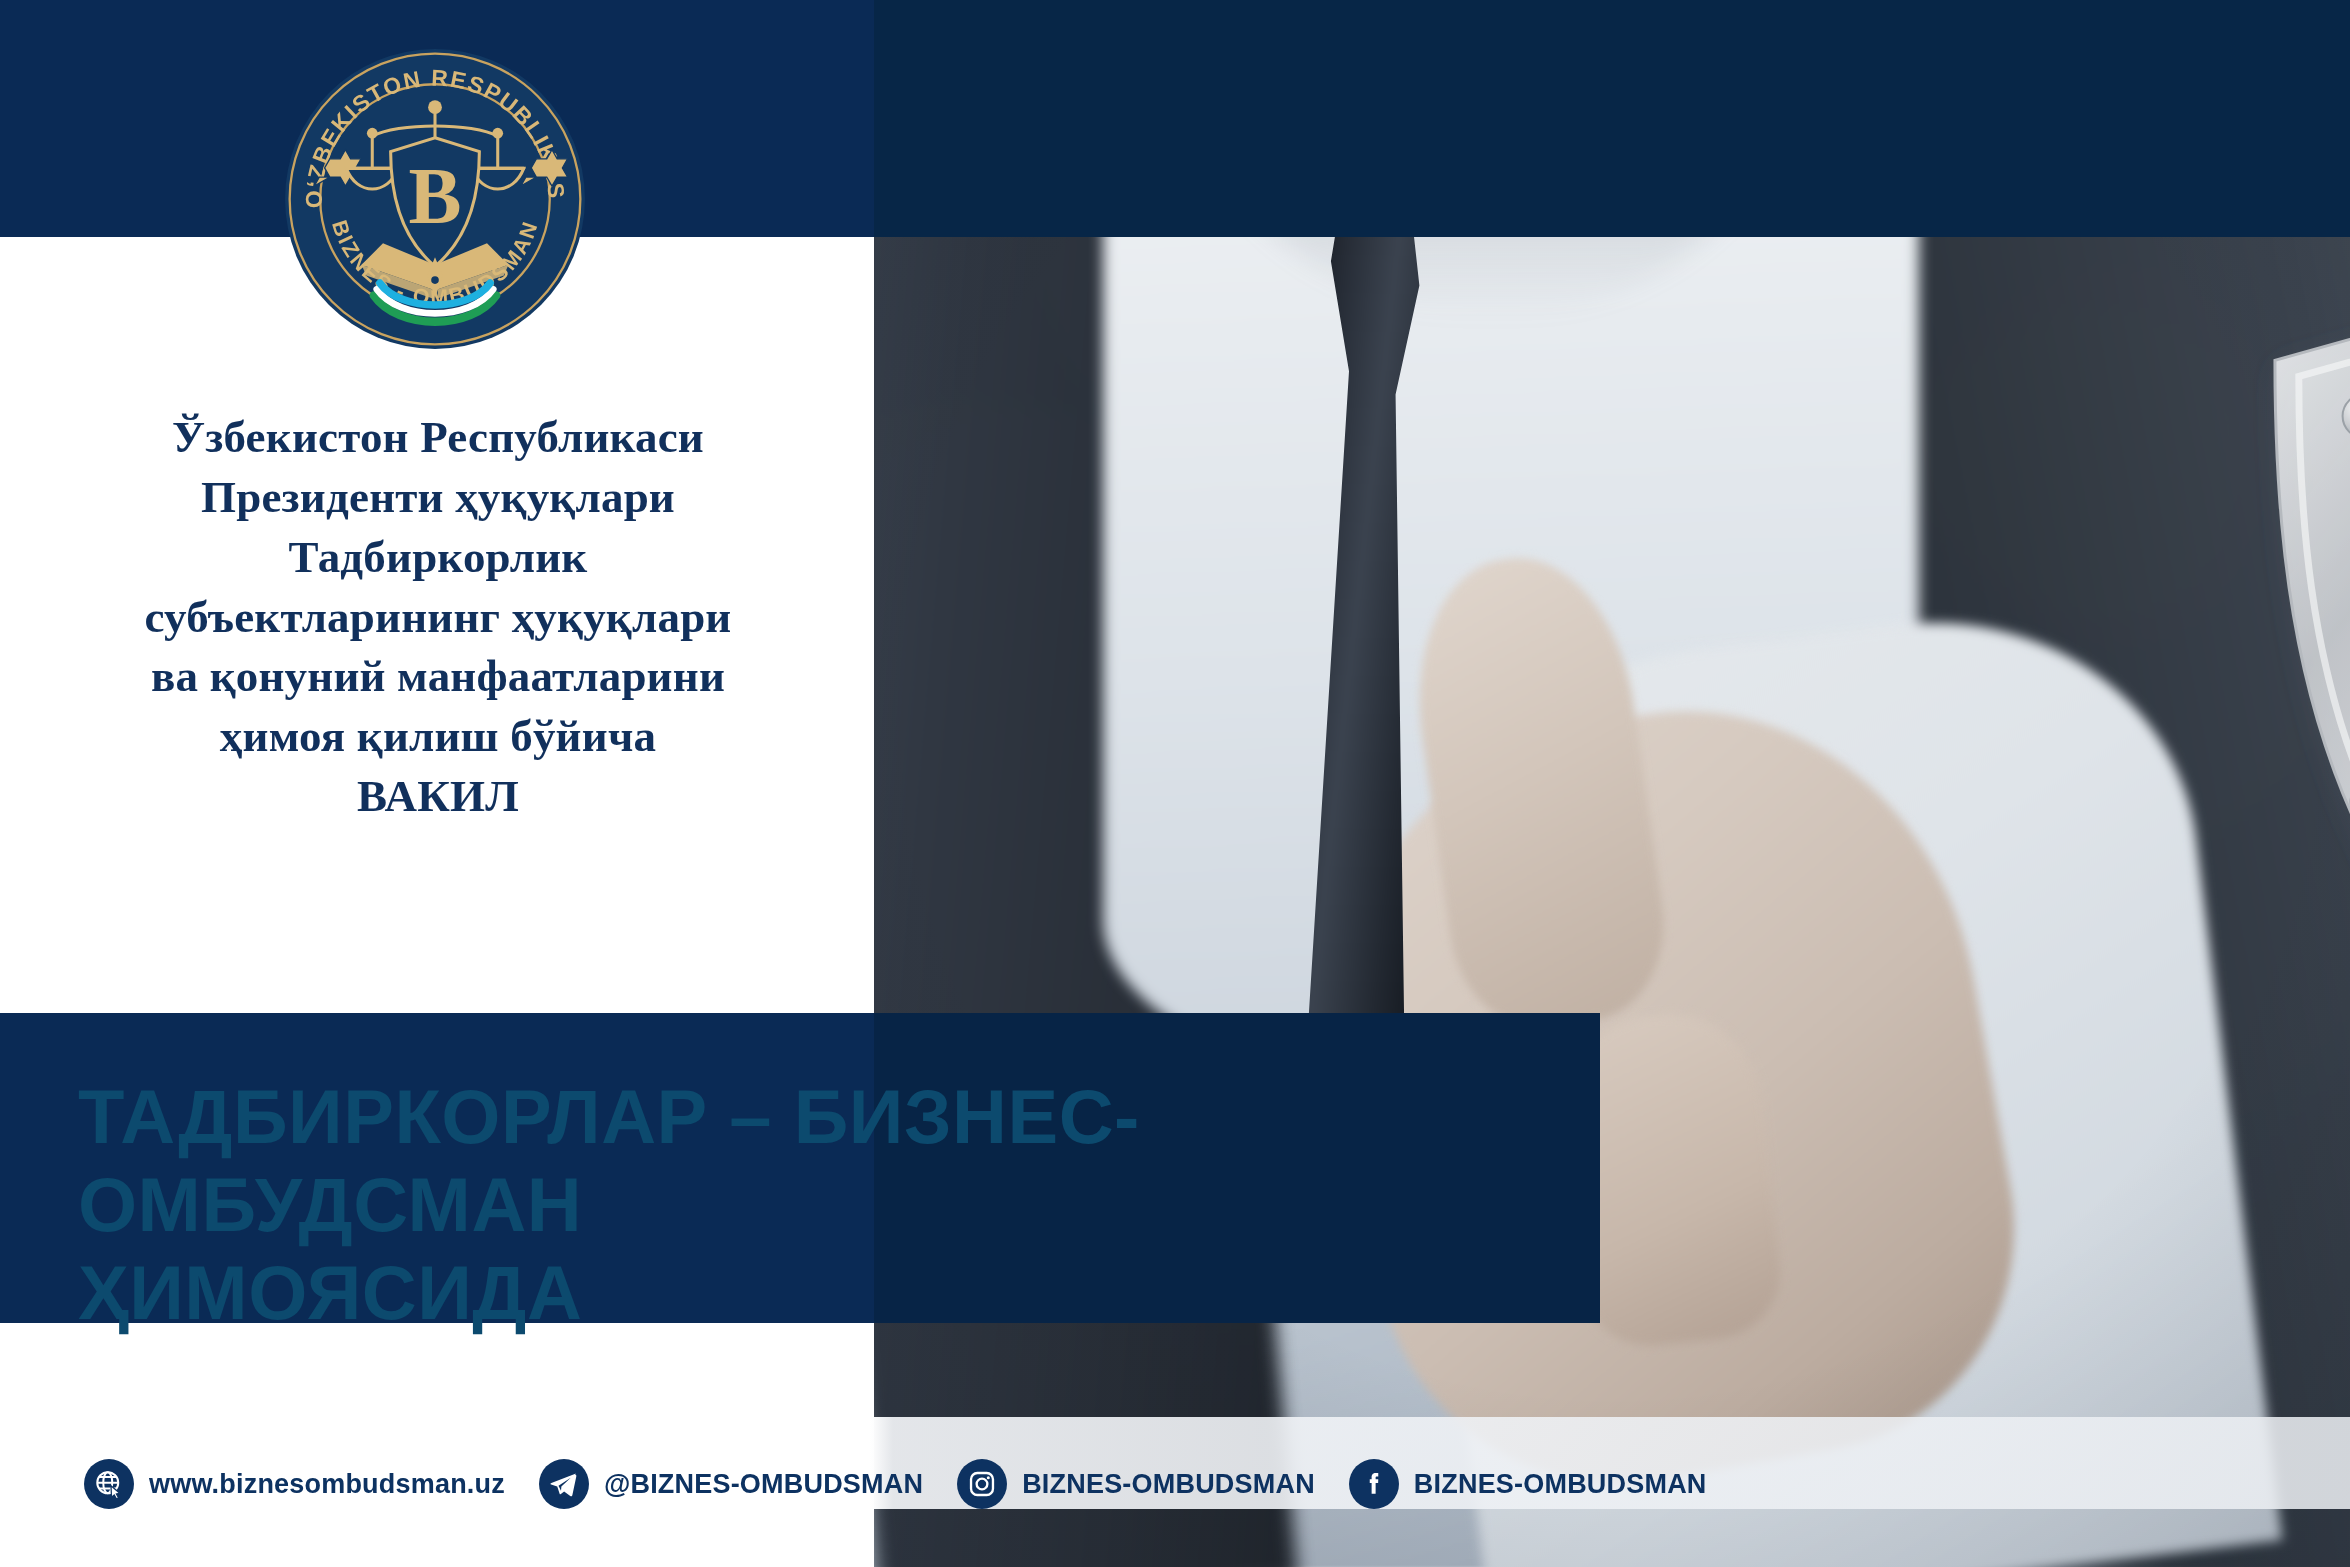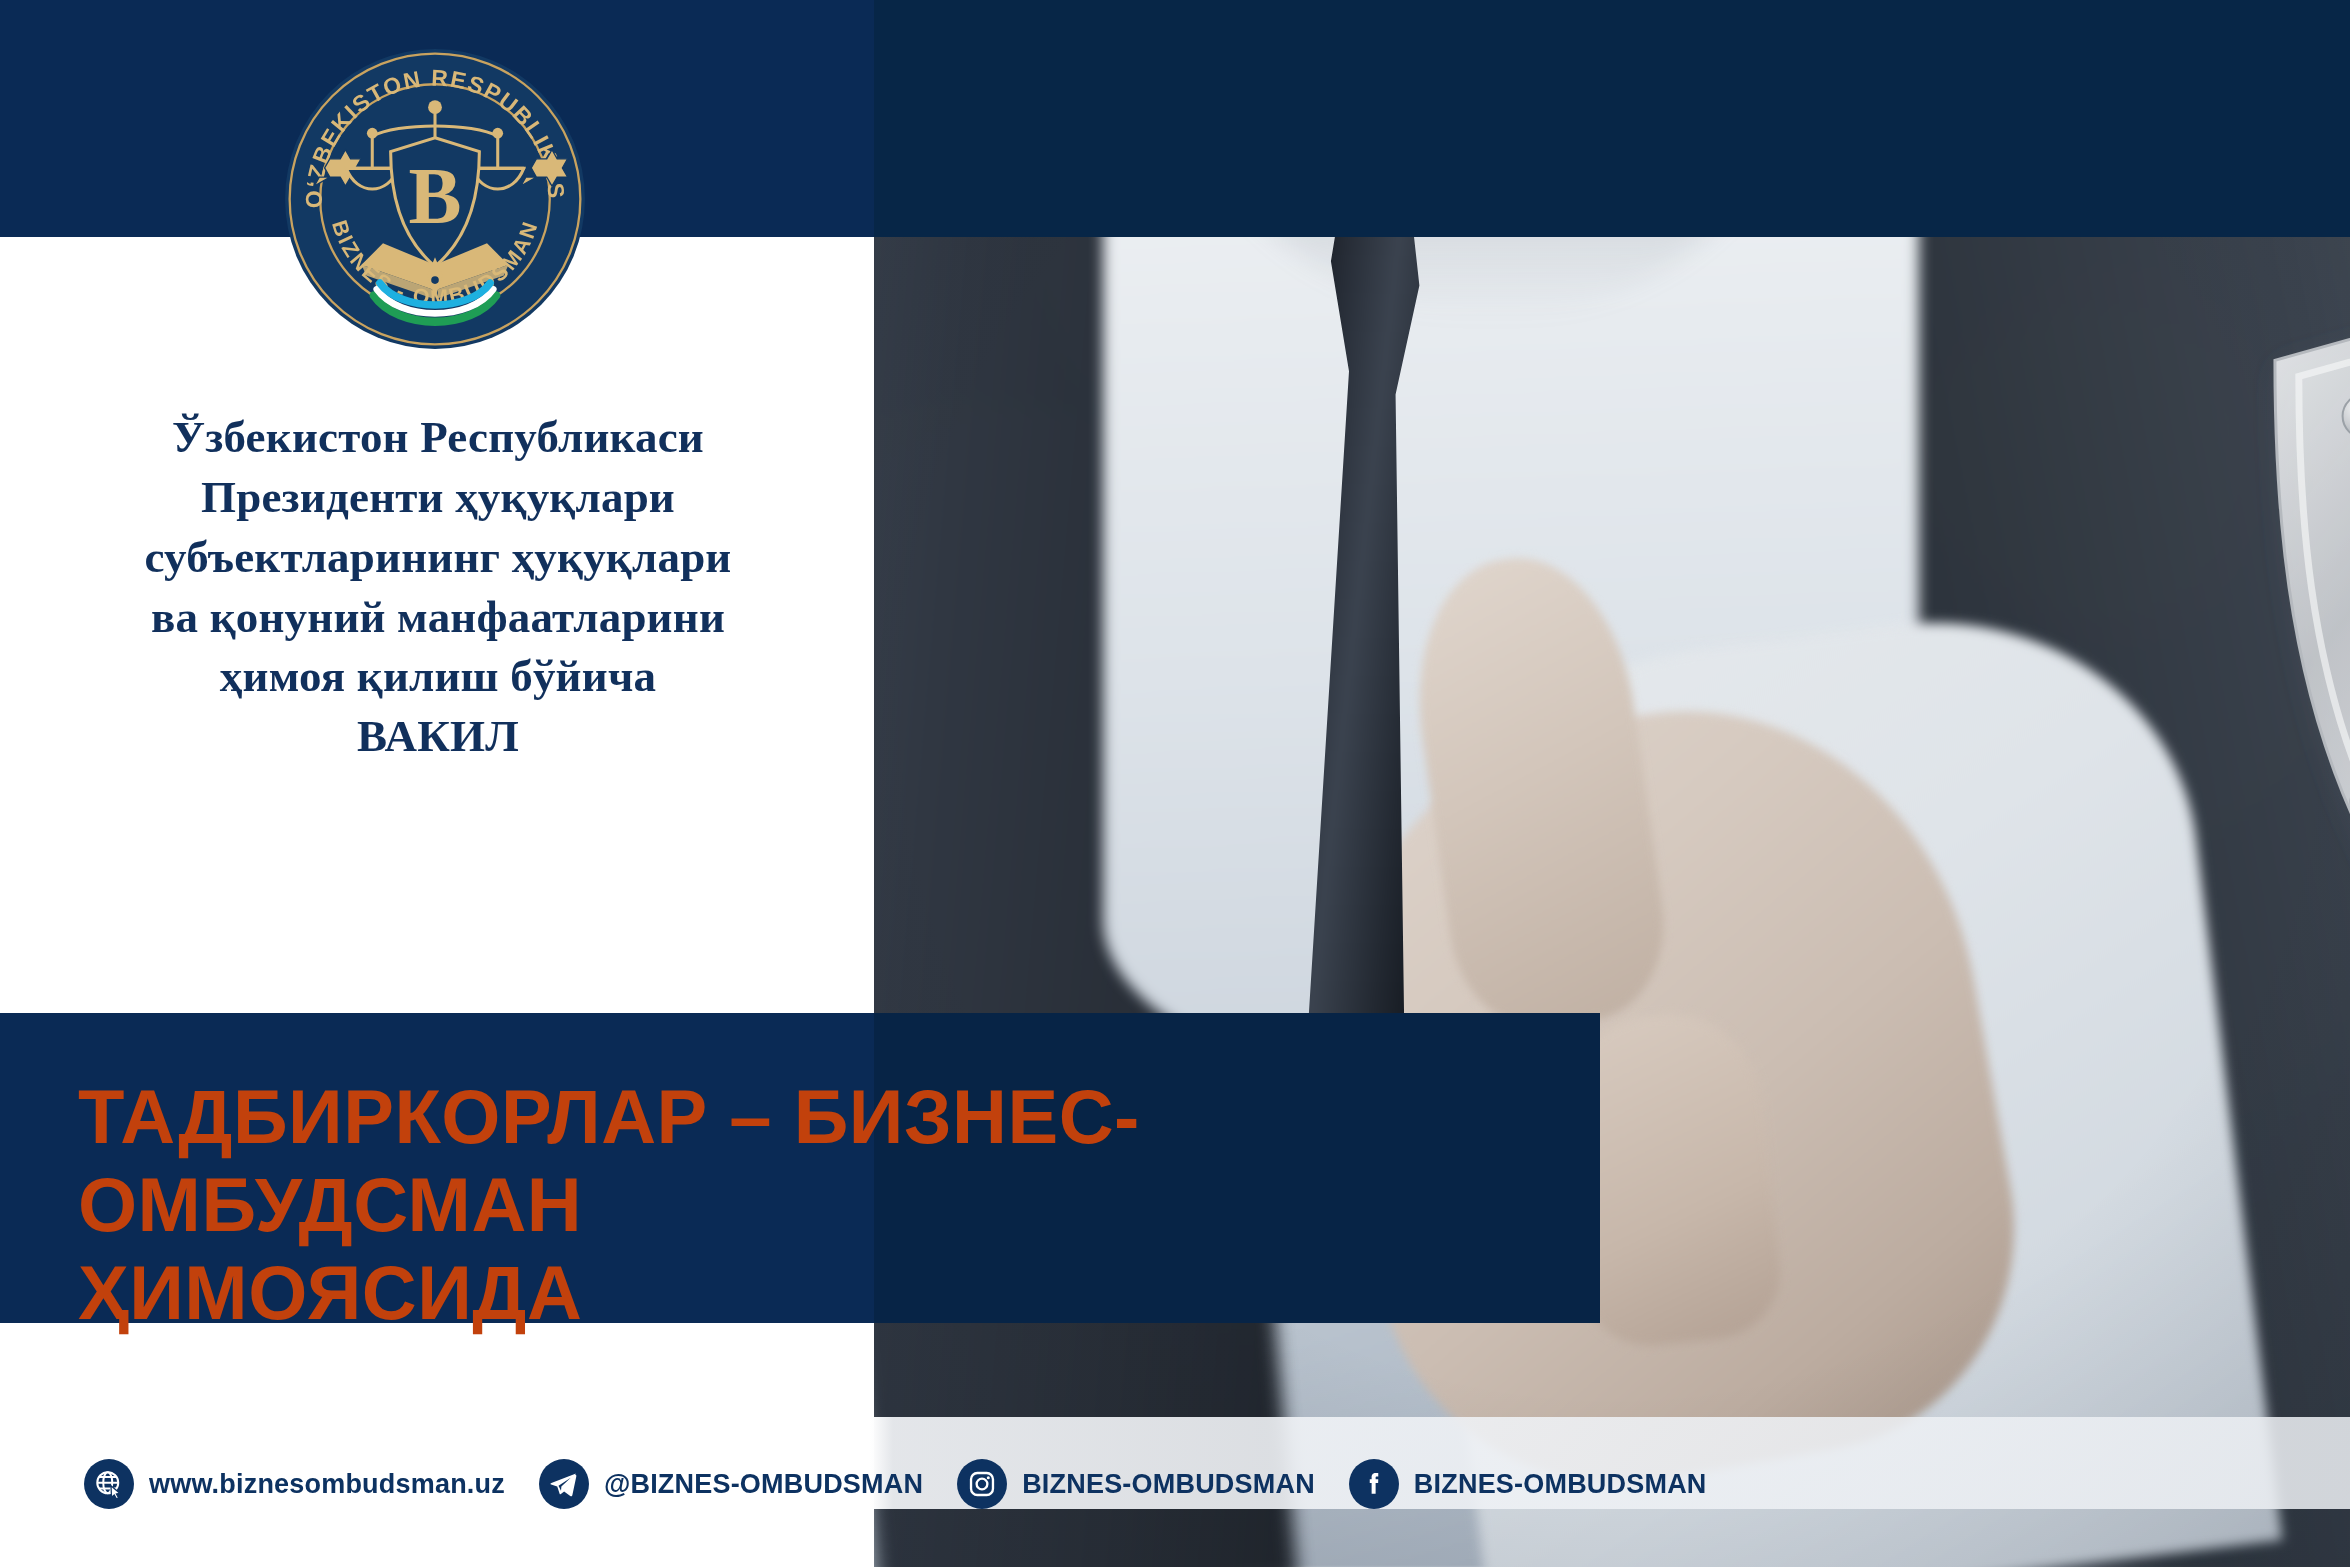--- a/index.html
+++ b/index.html
@@ -163,21 +163,21 @@
   .headline-band {
     position: absolute; left: 0; top: 1013px; width: 1600px; height: 310px;
     background: #0a2a55;
   }
   .headline-band-over {
     position: absolute; left: 874px; top: 1013px; width: 726px; height: 310px;
     background: rgba(7,36,70,0.95);
   }
   .headline {
     position: absolute; left: 78px; top: 1073px; width: 1512px;
-    color: #c2410c;
+    color: #0c4a6e;
     font-family: "Liberation Sans Narrow", "Liberation Sans", sans-serif;
     font-weight: 700;
     font-size: 76px;
     line-height: 1.16;
     letter-spacing: 0.5px;
   }
   .headline .hl { display: block; }
 
   
   .footer-strip {
@@ -342,20 +342,21 @@
         <path d="M120 326 C152 372 248 372 280 326" stroke="#1f9d55" stroke-width="11"></path>
         <path d="M124 318 C154 360 246 360 276 318" stroke="#ffffff" stroke-width="9"></path>
         <path d="M128 310 C156 348 244 348 272 310" stroke="#1eb0e0" stroke-width="10"></path>
       </g>
     </svg>
   </div>
 
   <div class="org-text">
     <span class="ln">Ўзбекистон Республикаси</span>
     <span class="ln">Президенти ҳуқуқлари</span>
+    <span class="ln">Тадбиркорлик</span>
     <span class="ln">субъектларининг ҳуқуқлари</span>
     <span class="ln">ва қонуний манфаатларини</span>
     <span class="ln">ҳимоя қилиш бўйича</span>
     <span class="ln">ВАКИЛ</span>
   </div>
 
   <div class="headline-band"></div>
   <div class="headline-band-over"></div>
   <div class="headline">
     <span class="hl">ТАДБИРКОРЛАР – БИЗНЕС-ОМБУДСМАН</span>

